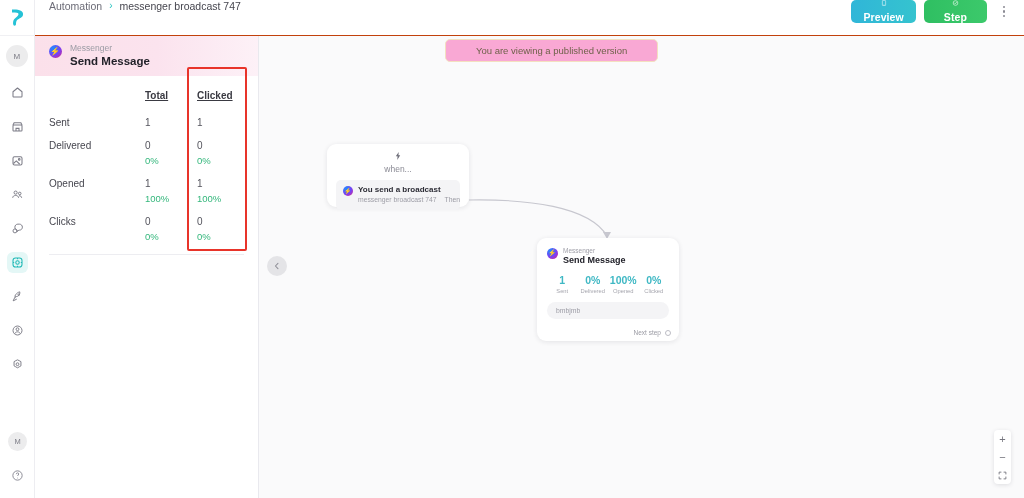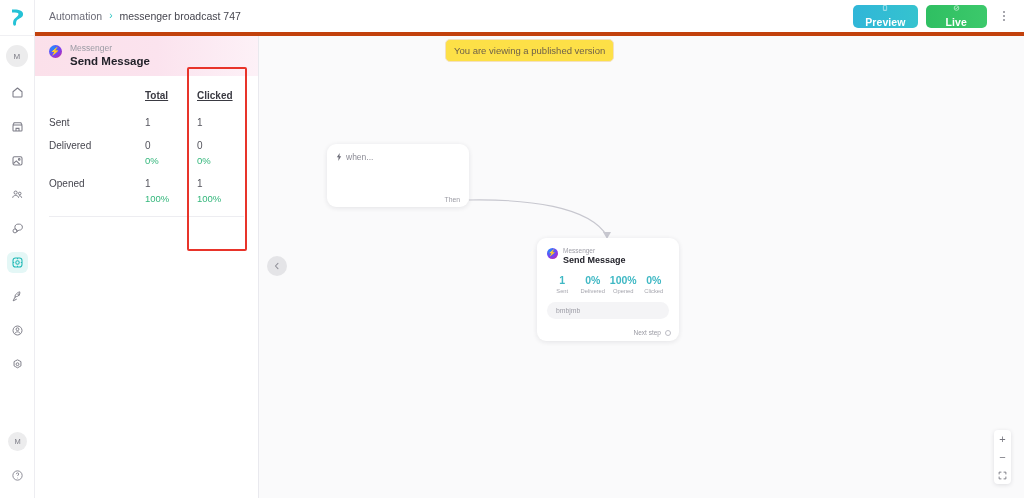--- a/index.html
+++ b/index.html
@@ -41,22 +41,22 @@
   }
   .rail-avatar-bot {
     width: 19px; height: 19px; border-radius: 50%;
     background: #ececed; color: #7b7b85; font-size: 7.5px;
     display: flex; align-items: center; justify-content: center;
   }
 
   
   .topbar {
     position: absolute; left: 35px; top: 0; width: 989px; height: 36px;
-    background: #fff; border-bottom: 4px solid #c2410c;
-    display: flex; align-items: center; z-index: 5;
+    background: #fff; border-bottom: 1px solid #c2410c;
+    display: flex; align-items: flex-start; z-index: 5;
   }
   .crumb { display: flex; align-items: center; gap: 7px; margin-left: 14px; }
   .crumb-a { font-size: 10.5px; color: #6b6b76; cursor: pointer; }
   .crumb-sep { color: #2bc4c0; font-size: 10px; line-height: 1; }
   .crumb-cur { font-size: 10.5px; color: #46464f; cursor: pointer; }
   .top-actions { margin-left: auto; display: flex; align-items: center; gap: 8px; margin-right: 11px; }
   .btn {
     height: 23px; border-radius: 5px; display: flex; align-items: center; gap: 5px;
     padding: 0 12px; font-size: 10.5px; color: #fff; cursor: pointer; border: none;
     font-family: "Liberation Sans", sans-serif; font-weight: 600; letter-spacing: .1px; flex-direction: column;
@@ -103,31 +103,31 @@
   .val { display: block; }
   .tbl-rule { border-top: 1px solid #ededf1; margin-top: 6px; }
   .highlight-box {
     position: absolute; border: 2.4px solid #e8342a; border-radius: 2px;
     pointer-events: none;
   }
 
   
   .canvas { position: absolute; left: 259px; top: 36px; width: 765px; height: 462px; background: #fafafb; overflow: hidden; }
   .banner {
-    position: absolute; left: 186px; top: 3px; background: #fde047; border: 1px solid #f3e0c0;
-    border-radius: 5px; padding: 5px 8px; font-size: 9.5px; color: #6f614a; white-space: nowrap;
+    position: absolute; left: 186px; top: 3px; background: #f9a8d4; border: 1px solid #f3e0c0;
+    border-radius: 5px; padding: 5px 30px; font-size: 9.5px; color: #6f614a; white-space: nowrap;
   }
   .collapse-btn {
     position: absolute; left: 8px; top: 220px; width: 20px; height: 20px; border-radius: 50%;
     background: #e4e4e7; display: flex; align-items: center; justify-content: center; cursor: pointer;
   }
   .node { position: absolute; background: #fff; border-radius: 9px; box-shadow: 0 1px 5px rgba(30,30,50,.10); }
 
   .node-trigger { left: 68px; top: 108px; width: 142px; height: 63px; padding: 8px 9px 0 9px; }
-  .when { display: flex; align-items: center; gap: 4px; font-size: 8.5px; color: #8b8b95; }
+  .when { display: flex; align-items: center; gap: 4px; font-size: 8.5px; color: #8b8b95; flex-direction: column; }
   .trig-card {
     margin-top: 6px; background: #f4f4f6; border-radius: 5px; padding: 5px 7px;
     display: flex; gap: 5px; align-items: flex-start;
   }
   .trig-card .t1 { font-size: 8px; font-weight: 700; color: #2d2d36; line-height: 10px; }
   .trig-card .t2 { font-size: 6.8px; color: #9d9da6; line-height: 10px; }
   .then { position: absolute; right: 9px; bottom: 4px; font-size: 6.8px; color: #9a9aa3; }
 
   .node-send { left: 278px; top: 202px; width: 142px; height: 103px; padding: 9px 10px 0 10px; }
   .node-head { display: flex; gap: 5px; align-items: flex-start; }
@@ -255,21 +255,21 @@
             <rect x="1.2" y="1" width="7.6" height="12" rx="1.4"></rect>
             <path d="M4 11.2 h2"></path>
           </svg>
         <span>Preview</span>
       </div>
       <div class="btn btn-live">
         <svg width="11" height="11" viewBox="0 0 14 14" fill="none" stroke="#fff" stroke-width="1.3">
             <circle cx="7" cy="7" r="5.4"></circle>
             <path d="M4.6 7.1 L6.3 8.8 L9.5 5.3" stroke-linecap="round" stroke-linejoin="round"></path>
           </svg>
-        <span>Live</span>
+        <span>Step</span>
       </div>
       <div class="kebab">
         <i></i>
         <i></i>
         <i></i>
       </div>
     </div>
   </div>
 
   <div class="panel">
@@ -317,20 +317,31 @@
             <td class="lbl">Opened</td>
             <td class="c1">
               <span class="val">1</span>
               <span class="pct">100%</span>
             </td>
             <td>
               <span class="val">1</span>
               <span class="pct">100%</span>
             </td>
           </tr>
+          <tr>
+            <td class="lbl">Clicks</td>
+            <td class="c1">
+              <span class="val">0</span>
+              <span class="pct">0%</span>
+            </td>
+            <td>
+              <span class="val">0</span>
+              <span class="pct">0%</span>
+            </td>
+          </tr>
         </tbody>
       </table>
       <div class="tbl-rule"></div>
       <div class="highlight-box" style="left: 152px; top: -9px; width: 60px; height: 184px; border-color: rgb(232, 52, 42);"></div>
     </div>
   </div>
 
   <div class="canvas">
 
     <div class="banner">You are viewing a published version</div>
@@ -345,20 +356,29 @@
       <path d="M210 164 C268 163 330 170 348 200" fill="none" stroke="#c7c7cf" stroke-width="1.1"></path>
       <path d="M344 196 L348 203 L352 196 Z" fill="#c7c7cf"></path>
     </svg>
 
     <div class="node node-trigger">
       <div class="when">
         <svg width="6" height="8" viewBox="0 0 8 11">
             <path d="M5 0 L1 6 h2.4 L3 11 L7 4.6 H4.6 Z" fill="#6d6d78"></path>
           </svg>
         <span>when...</span>
+      </div>
+      <div class="trig-card">
+        <div class="msgr-logo" style="width:10px;height:10px;flex:0 0 10px;margin-top:1px;">
+            <span style="font-size:6px;">⚡</span>
+          </div>
+        <div>
+          <div class="t1">You send a broadcast</div>
+          <div class="t2">messenger broadcast 747</div>
+        </div>
       </div>
       <div class="then">Then</div>
     </div>
 
     <div class="node node-send">
       <div class="node-head">
         <div class="msgr-logo" style="width:11px;height:11px;flex:0 0 11px;margin-top:1px;">
             <span style="font-size:6.5px;">⚡</span>
           </div>
         <div>

